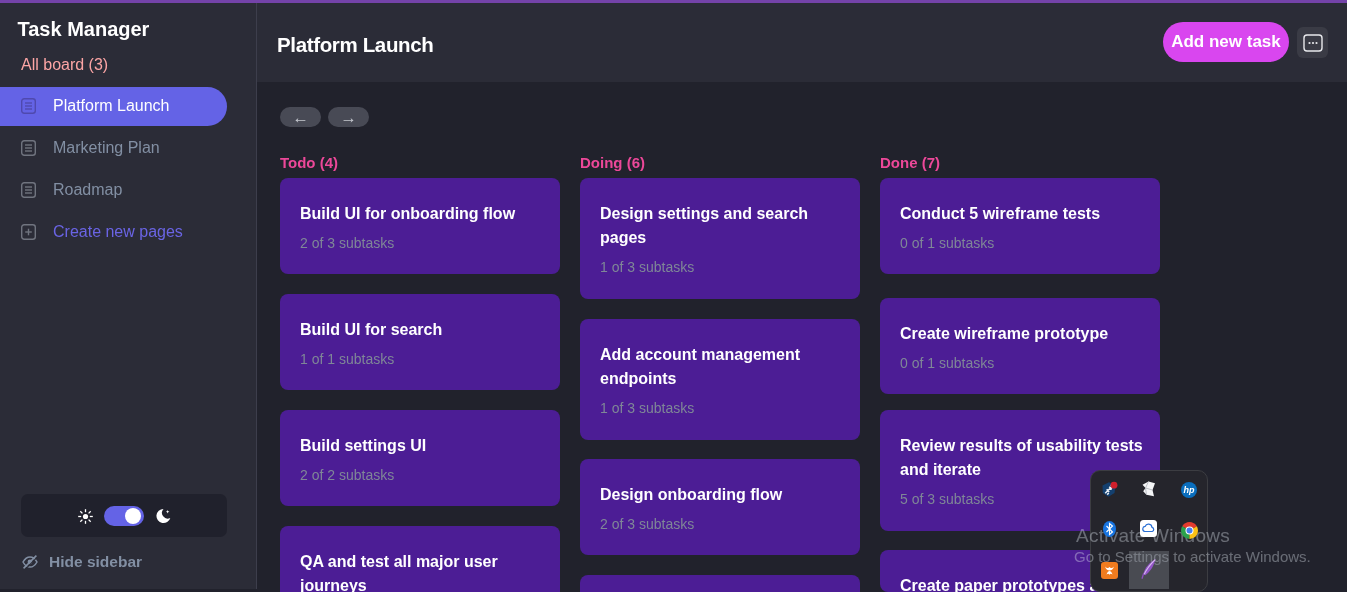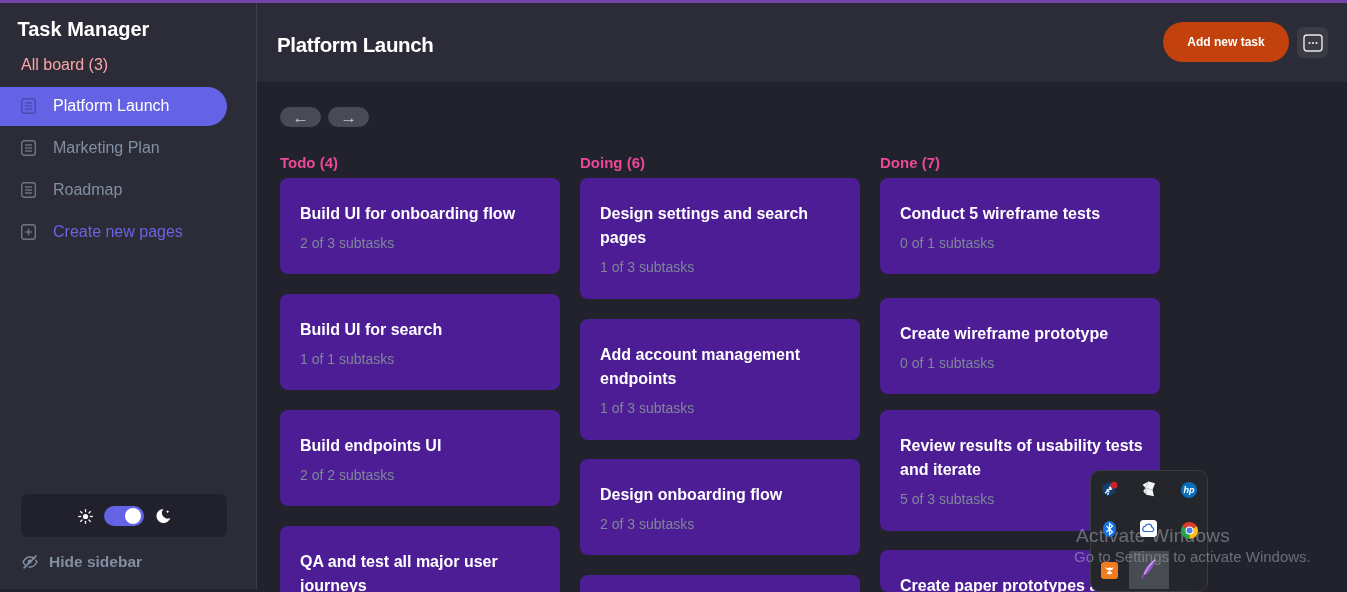--- a/index.html
+++ b/index.html
@@ -28,22 +28,22 @@
 #toggle-pill { left:104px; top:506px; width:40px; height:20px; background:#6463e6;
   border-radius:10px; }
 #toggle-knob { left:125px; top:508px; width:16px; height:16px; background:#fff;
   border-radius:50%; }
 #hide-row { left:21px; top:553px; display:flex; align-items:center; }
 #hide-row .txt { margin-left:10px; font-size:15.5px; font-weight:bold; color:#828fa3; }
 
 
 #header { left:257px; top:3px; width:1090px; height:79px; background:#2b2c37; }
 #htitle { left:277px; top:33px; font-size:20.5px; font-weight:bold; color:#fff; letter-spacing:-0.35px; }
-#addbtn { left:1163px; top:22px; width:126px; height:40px; background:#c2410c;
-  border-radius:20px; color:#fff; font-size:12px; font-weight:bold;
+#addbtn { left:1163px; top:22px; width:126px; height:40px; background:#d946ef;
+  border-radius:20px; color:#fff; font-size:17px; font-weight:bold;
   display:flex; align-items:center; justify-content:center; }
 #dotsbtn { left:1297px; top:27px; width:31px; height:31px; background:#3a3b45;
   border-radius:6px; display:flex; align-items:center; justify-content:center; }
 
 
 .navarrow { top:107px; width:41px; height:20px; background:#484a55; border-radius:10px;
   display:flex; align-items:center; justify-content:center; color:#c6c9d0;
   font-size:16.5px; }
 .colhead { top:154px; font-size:15px; font-weight:bold; color:#ec4899; }
 .card { width:280px; background:#4c1d95; border-radius:8px; padding:24px 20px 0 20px; }
@@ -155,21 +155,21 @@
 
   <div class="abs card" style="left:280px; top:178px; height:96px;">
     <h3>Build UI for onboarding flow</h3>
       <p>2 of 3 subtasks</p>
     </div>
   <div class="abs card" style="left:280px; top:294px; height:96px;">
     <h3>Build UI for search</h3>
       <p>1 of 1 subtasks</p>
     </div>
   <div class="abs card" style="left:280px; top:410px; height:96px;">
-    <h3>Build endpoints UI</h3>
+    <h3>Build settings UI</h3>
       <p>2 of 2 subtasks</p>
     </div>
   <div class="abs card" style="left:280px; top:526px; height:96px;">
     <h3>QA and test all major user<br>journeys</h3>
     </div>
 
   <div class="abs card" style="left:580px; top:178px; height:121px;">
     <h3>Design settings and search<br>pages</h3>
       <p>1 of 3 subtasks</p>
     </div>

